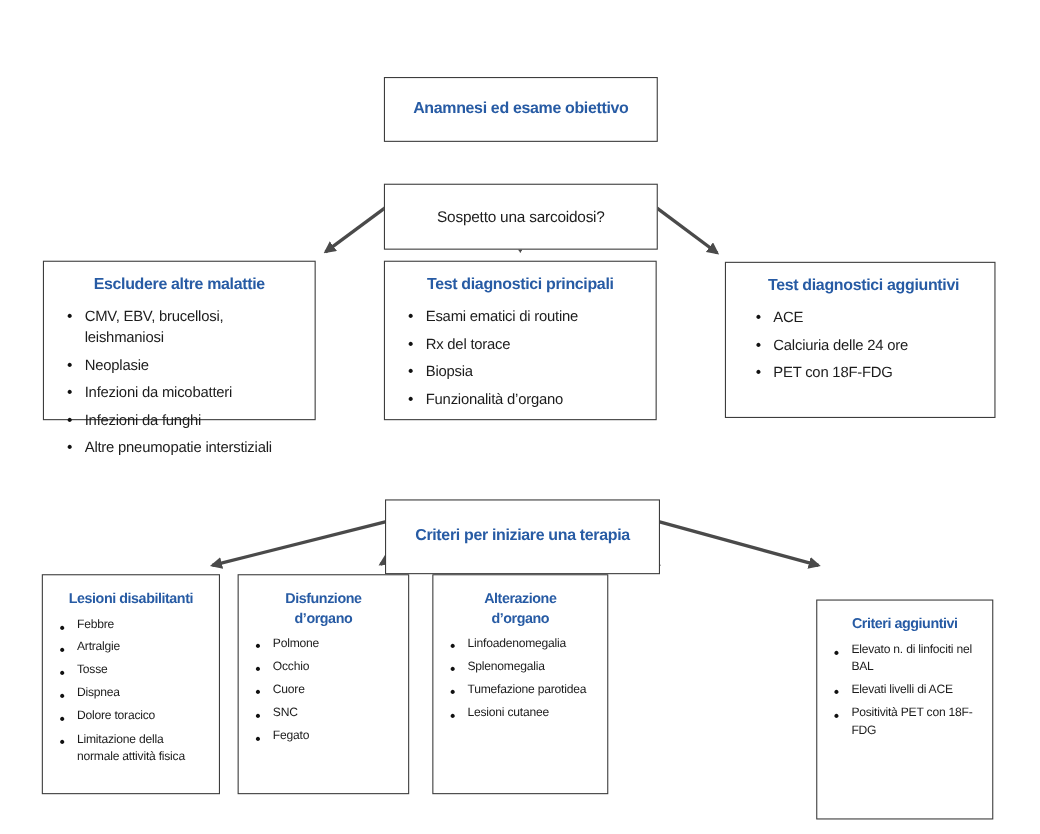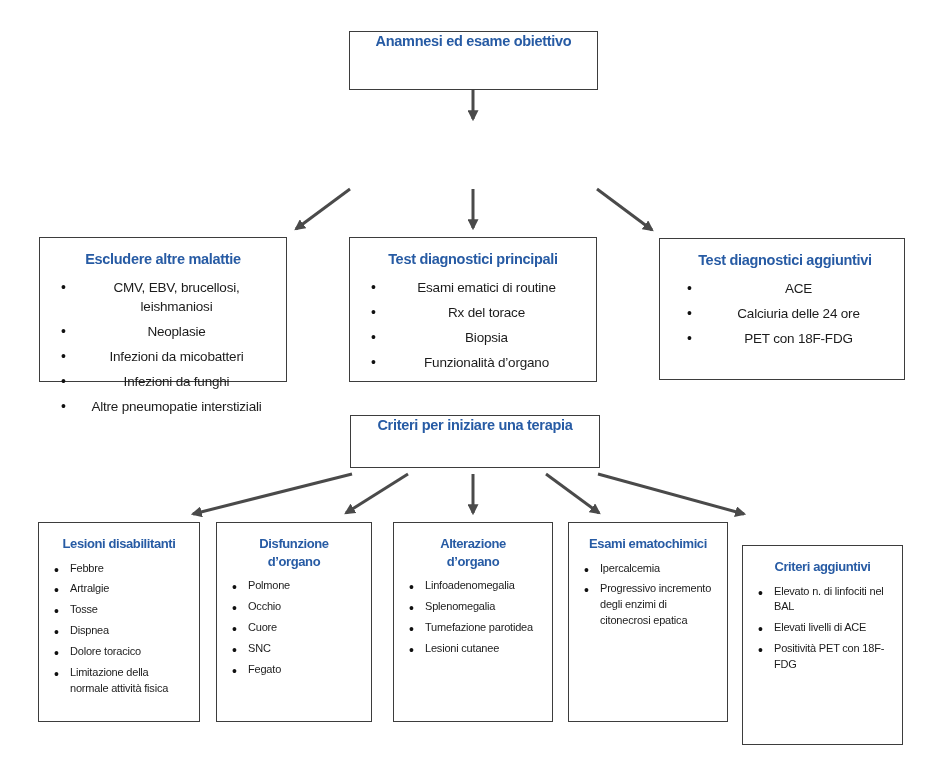--- a/index.html
+++ b/index.html
@@ -24,22 +24,23 @@
   .box {
     position: absolute;
     background: #ffffff;
     border: 1.5px solid #3d3d3d;
     box-sizing: border-box;
   }
   .center-box {
     display: flex;
     flex-direction: column;
     align-items: center;
-    justify-content: flex-start;
+    justify-content: center;
     text-align: center;
+    margin-top: 39px;
   }
   .box-title {
     color: #275ba4;
     font-weight: bold;
     font-size: 14.5px;
     letter-spacing: -0.3px;
     text-align: center;
     line-height: 1.35;
   }
   .box-title span { display: block; }
@@ -70,21 +71,21 @@
   }
   ul.bullets li::before {
     content: "•";
     position: absolute;
     left: 1px;
     top: -1px;
     color: #111111;
     font-size: 14px;
   }
   .wide .box-title { font-size: 14.5px; }
-  .wide ul.bullets { padding-left: 10px; text-align: center; }
+  .wide ul.bullets { padding-left: 10px; }
   .wide ul.bullets li { font-size: 13.5px; margin-bottom: 5.5px; }
   .narrow .box-title { font-size: 13px; letter-spacing: -0.4px; }
 </style>
 </head>
 <body>
 
 <div class="canvas">
 
   <svg class="arrow-layer" width="945" height="758">
     <defs>
@@ -104,20 +105,23 @@
       <line x1="598" y1="474" x2="744" y2="514" marker-end="url(#ah)"></line>
     </g>
   </svg>
 
   <div class="box center-box" style="left:349px; top:31px; width:249px; height:59px;">
     <div class="box-title">
         <span>Anamnesi ed esame obiettivo</span>
       </div>
   </div>
 
+  <div class="box center-box" style="left:349px; top:128px; width:249px; height:60px;">
+    <div class="question-text">Sospetto una sarcoidosi?</div>
+  </div>
 
   <div class="box list-box wide" style="left:39px; top:237px; width:248px; height:145px;">
     <div class="box-title">
         <span>Escludere altre malattie</span>
       </div>
     <ul class="bullets">
         <li>CMV, EBV, brucellosi, leishmaniosi</li>
         <li>Neoplasie</li>
         <li>Infezioni da micobatteri</li>
         <li>Infezioni da funghi</li>
@@ -141,21 +145,21 @@
     <div class="box-title">
         <span>Test diagnostici aggiuntivi</span>
       </div>
     <ul class="bullets">
         <li>ACE</li>
         <li>Calciuria delle 24 ore</li>
         <li>PET con 18F-FDG</li>
       </ul>
   </div>
 
-  <div class="box center-box" style="left:350px; top:415px; width:250px; height:53px;">
+  <div class="box center-box" style="left:350px; top:415px; width:250px; height:68px;">
     <div class="box-title">
         <span>Criteri per iniziare una terapia</span>
       </div>
   </div>
 
   <div class="box list-box narrow" style="left:38px; top:522px; width:162px; height:200px;">
     <div class="box-title">
         <span>Lesioni disabilitanti</span>
       </div>
     <ul class="bullets">
@@ -188,29 +192,20 @@
         <span>d’organo</span>
       </div>
     <ul class="bullets">
         <li>Linfoadenomegalia</li>
         <li>Splenomegalia</li>
         <li>Tumefazione parotidea</li>
         <li>Lesioni cutanee</li>
       </ul>
   </div>
 
-  <div class="box list-box narrow" style="left:568px; top:522px; width:160px; height:200px;">
-    <div class="box-title">
-        <span>Esami ematochimici</span>
-      </div>
-    <ul class="bullets">
-        <li>Ipercalcemia</li>
-        <li>Progressivo incremento degli enzimi di citonecrosi epatica</li>
-      </ul>
-  </div>
 
   <div class="box list-box narrow" style="left:742px; top:522px; width:161px; height:200px;margin-top:23px;">
     <div class="box-title">
         <span>Criteri aggiuntivi</span>
       </div>
     <ul class="bullets">
         <li>Elevato n. di linfociti nel BAL</li>
         <li>Elevati livelli di ACE</li>
         <li>Positività PET con 18F-FDG</li>
       </ul>

